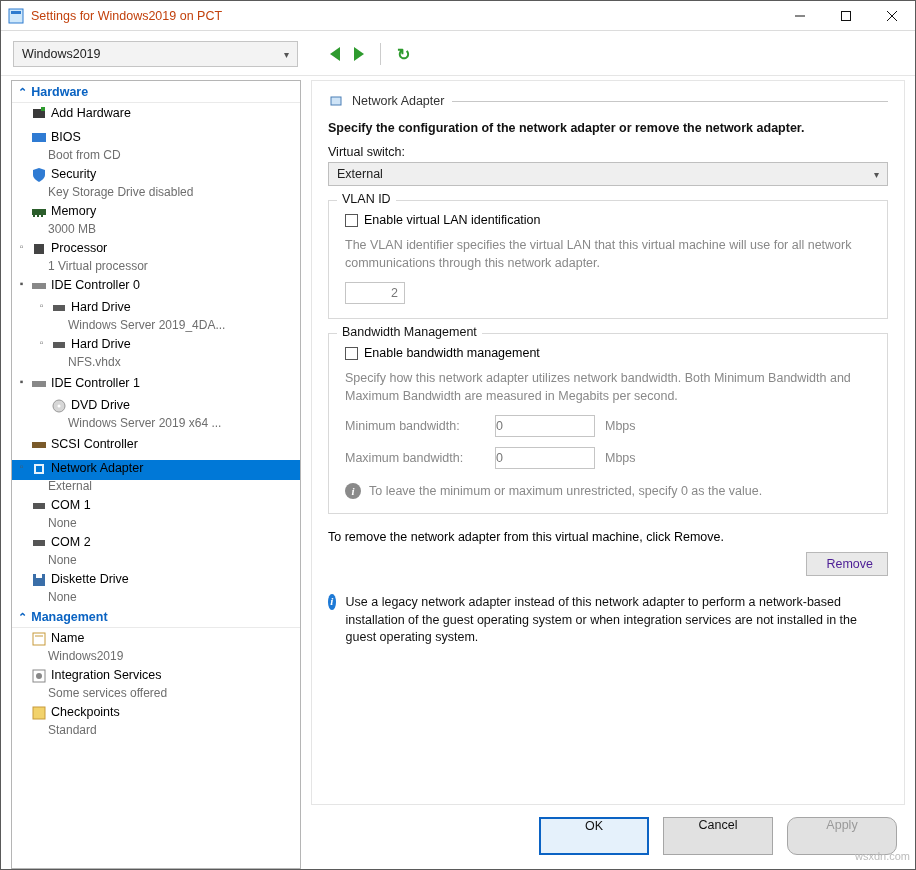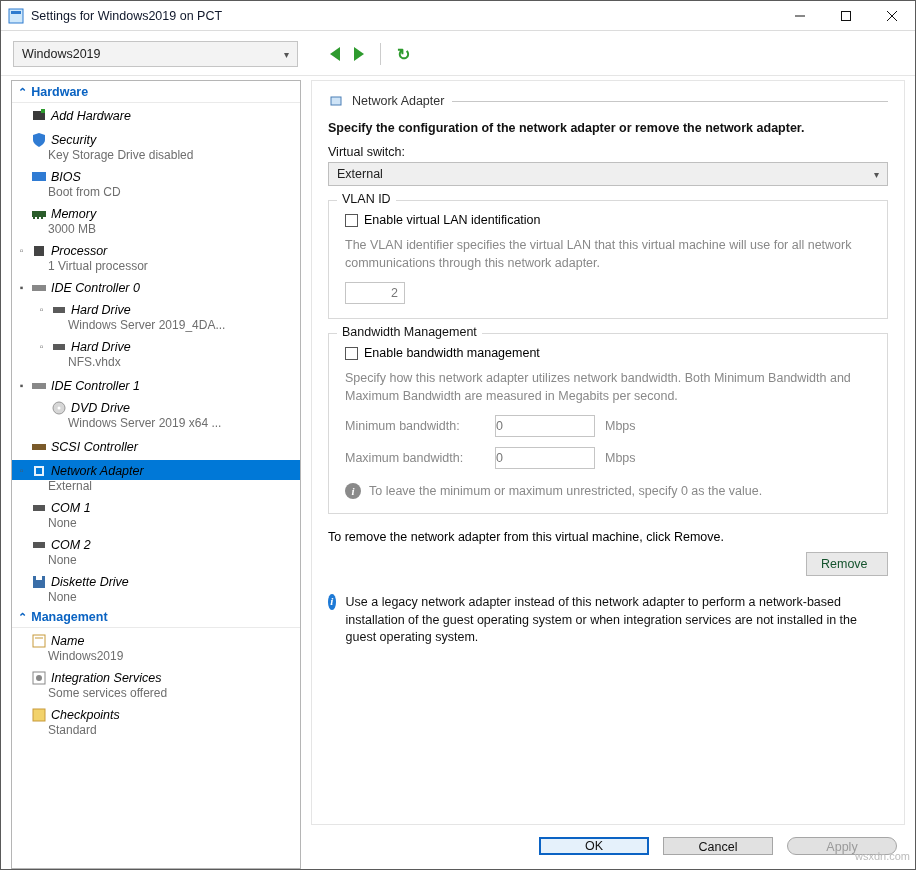--- a/index.html
+++ b/index.html
@@ -1,20 +1,20 @@
 <!DOCTYPE html>
 <html><head>
 <meta charset="utf-8">
 <style>
   * { box-sizing: border-box; font-family: "Segoe UI", Tahoma, sans-serif; font-size: 12.5px; }
   html, body { margin: 0; padding: 0; background: #fff; }
   .window { width: 916px; height: 870px; border: 1px solid #5a5a5a; background: #fff; display: flex; flex-direction: column; }
   .titlebar { height: 30px; display: flex; align-items: center; border-bottom: 1px solid #dcdcdc; }
   .titlebar .icon { width: 16px; height: 16px; margin: 0 7px; }
-  .titlebar .title { flex: 1; color: #0f172a; }
+  .titlebar .title { flex: 1; color: #c2410c; }
   .titlebar .winbtns { display: flex; }
   .titlebar .winbtns .btn { width: 46px; height: 30px; display: flex; align-items: center; justify-content: center; color: #111; }
   .toolbar-row { display: flex; align-items: center; gap: 10px; padding: 10px 10px 8px 12px; }
   .vm-select { width: 285px; height: 26px; border: 1px solid #c5c5c5; background: #f3f3f3; display: flex; align-items: center; padding: 0 8px; justify-content: space-between; color: #222; }
   .vm-select .chev { color:#555; font-size:10px; }
   .toolbar-actions { display: flex; align-items: center; gap: 14px; padding-left: 22px; }
   .toolbar-actions .tri { width: 0; height: 0; border-top:7px solid transparent; border-bottom:7px solid transparent; }
   .toolbar-actions .tri.left { border-right:10px solid #2e9b2e; }
   .toolbar-actions .tri.right { border-left:10px solid #2e9b2e; }
   .toolbar-actions .sep { width:1px; height:22px; background:#ccc; margin:0 2px;}
@@ -23,21 +23,21 @@
   .tree-wrap { width: 290px; border: 1px solid #b5b5b5; margin: 4px 6px 0 10px; display:flex; flex-direction:column; }
   .tree { flex: 1; overflow-y: scroll; background: #fff; }
   .tree::-webkit-scrollbar { width:17px; }
   .tree::-webkit-scrollbar-thumb { background:#cfcfcf; }
   .tree::-webkit-scrollbar-track { background:#f0f0f0; }
   .tree::-webkit-scrollbar-button { background:#f0f0f0; height:17px; display:block; }
   .cat { color: #0a63c2; font-weight: bold; padding: 4px 6px 3px 6px; border-bottom: 1px solid #eaeaea; display:flex; align-items:center; gap:4px;}
   .cat .chev { color:#0a63c2; font-size:11px; }
   .node { display:flex; flex-direction:column; padding: 2px 0 2px 0; }
   .node.sel > .row { background:#0078d7; color:#fff; }
-  .row { display:flex; align-items:center; gap:4px; padding: 1px 4px 0 4px; min-height:20px;font-style:italic; }
+  .row { display:flex; gap:4px; padding: 1px 4px 0 4px; min-height:20px; }
   .row .exp { width:11px; text-align:center; color:#555; font-size:10px; }
   .row .ic { width:16px; height:16px; display:inline-flex; align-items:center; justify-content:center; flex-shrink:0;}
   .row .lbl { color:#000; }
   .sub { color:#6e6e6e; padding-left:0px; margin-top:-1px; font-size:12px;}
   .subrow { padding-left:36px; }
   .children { padding-left: 20px; }
   .children .row { padding-left: 4px; }
   .right { flex: 1; display:flex; flex-direction:column; min-width:0;}
   .panel { flex:1; border:1px solid #e5e5e5; margin: 4px 10px 0 4px; padding: 12px 16px 10px 16px; overflow:auto; position:relative;}
   .panel .pheader { display:flex; align-items:center; gap:8px; font-size:13px; color:#333; }
@@ -51,24 +51,24 @@
   .chk { display:flex; align-items:center; gap:6px;}
   .chk .box { width:13px; height:13px; border:1px solid #555; background:#fff;}
   .hint { color:#898989; margin-top:10px; line-height:1.4;}
   .numfield { width:60px; height:22px; border:1px solid #c5c5c5; background:#fff; color:#777; text-align:right; padding-right:6px; display:inline-flex; align-items:center;}
   .inline-row { display:flex; align-items:center; gap:10px; margin-top:10px;}
   .inline-row .flabel { width:140px; color:#898989;}
   .info-row { display:flex; align-items:center; gap:8px; margin-top:14px;}
   .info-ic { width:16px; height:16px; border-radius:50%; background:#8a8a8a; color:#fff; display:inline-flex; align-items:center; justify-content:center; font-style:italic; font-weight:bold; font-size:11px; font-family:Georgia,serif;}
   .info-ic.blue { background:#1e7ad6;}
   .remove-row { display:flex; justify-content:space-between; align-items:center; margin-top:16px;}
-  .btn2 { min-width:82px; height:24px; border:1px solid #b8b8b8; background:#e9e9e9; color:#14532d; display:inline-flex; align-items:center; justify-content:flex-start; padding:0 14px;}
+  .btn2 { min-width:82px; height:24px; border:1px solid #b8b8b8; background:#e9e9e9; color:#4c1d95; display:inline-flex; align-items:center; justify-content:flex-end; padding:0 14px;}
   .legacy { display:flex; gap:10px; margin-top:18px; color:#111; line-height:1.4;}
   .buttons { display:flex; gap:14px; justify-content:flex-end; padding: 12px 18px 14px 0; }
-  .dlgbtn { min-width:110px; height:18px; border:1px solid #a6a6a6; background:#e1e1e1; display:inline-flex; align-items:flex-end; justify-content:center; color:#111;}
+  .dlgbtn { min-width:110px; height:38px; border:1px solid #a6a6a6; background:#e1e1e1; display:inline-flex; align-items:flex-start; justify-content:center; color:#111;}
   .dlgbtn.default { border:2px solid #0b63c4; background:#e5f1fb;}
   .dlgbtn.disabled { color:#9a9a9a;border-radius:10px;}
   .watermark { position:absolute; right:6px; bottom:8px; color:#bbb; font-size:11px;}
   svg { display:block; }
 </style>
 </head>
 <body>
 
 <div class="window">
 
@@ -133,39 +133,39 @@
               </span>
               <span class="lbl">Add Hardware</span>
             </div>
           </div>
 
         <div class="node">
             <div class="row">
               <span class="exp"></span>
               <span class="ic">
                 <svg width="16" height="16">
+                  <rect x="1" y="3" width="14" height="9" fill="#2f7bd3"></rect>
+                </svg>
+              </span>
+              <span class="lbl">BIOS</span>
+            </div>
+            <div class="subrow sub">Boot from CD</div>
+          </div>
+
+        <div class="node">
+            <div class="row">
+              <span class="exp"></span>
+              <span class="ic">
+                <svg width="16" height="16">
                   <path d="M8 1 L14 3 V8 C14 12 8 15 8 15 C8 15 2 12 2 8 V3 Z" fill="#2f7bd3"></path>
                 </svg>
               </span>
               <span class="lbl">Security</span>
             </div>
             <div class="subrow sub">Key Storage Drive disabled</div>
-          </div>
-
-        <div class="node">
-            <div class="row">
-              <span class="exp"></span>
-              <span class="ic">
-                <svg width="16" height="16">
-                  <rect x="1" y="3" width="14" height="9" fill="#2f7bd3"></rect>
-                </svg>
-              </span>
-              <span class="lbl">BIOS</span>
-            </div>
-            <div class="subrow sub">Boot from CD</div>
           </div>
 
         <div class="node">
             <div class="row">
               <span class="exp"></span>
               <span class="ic">
                 <svg width="16" height="16">
                   <rect x="1" y="5" width="14" height="6" fill="#2b5d2b"></rect>
                   <rect x="2" y="11" width="2" height="2" fill="#2b5d2b"></rect>
                   <rect x="6" y="11" width="2" height="2" fill="#2b5d2b"></rect>

